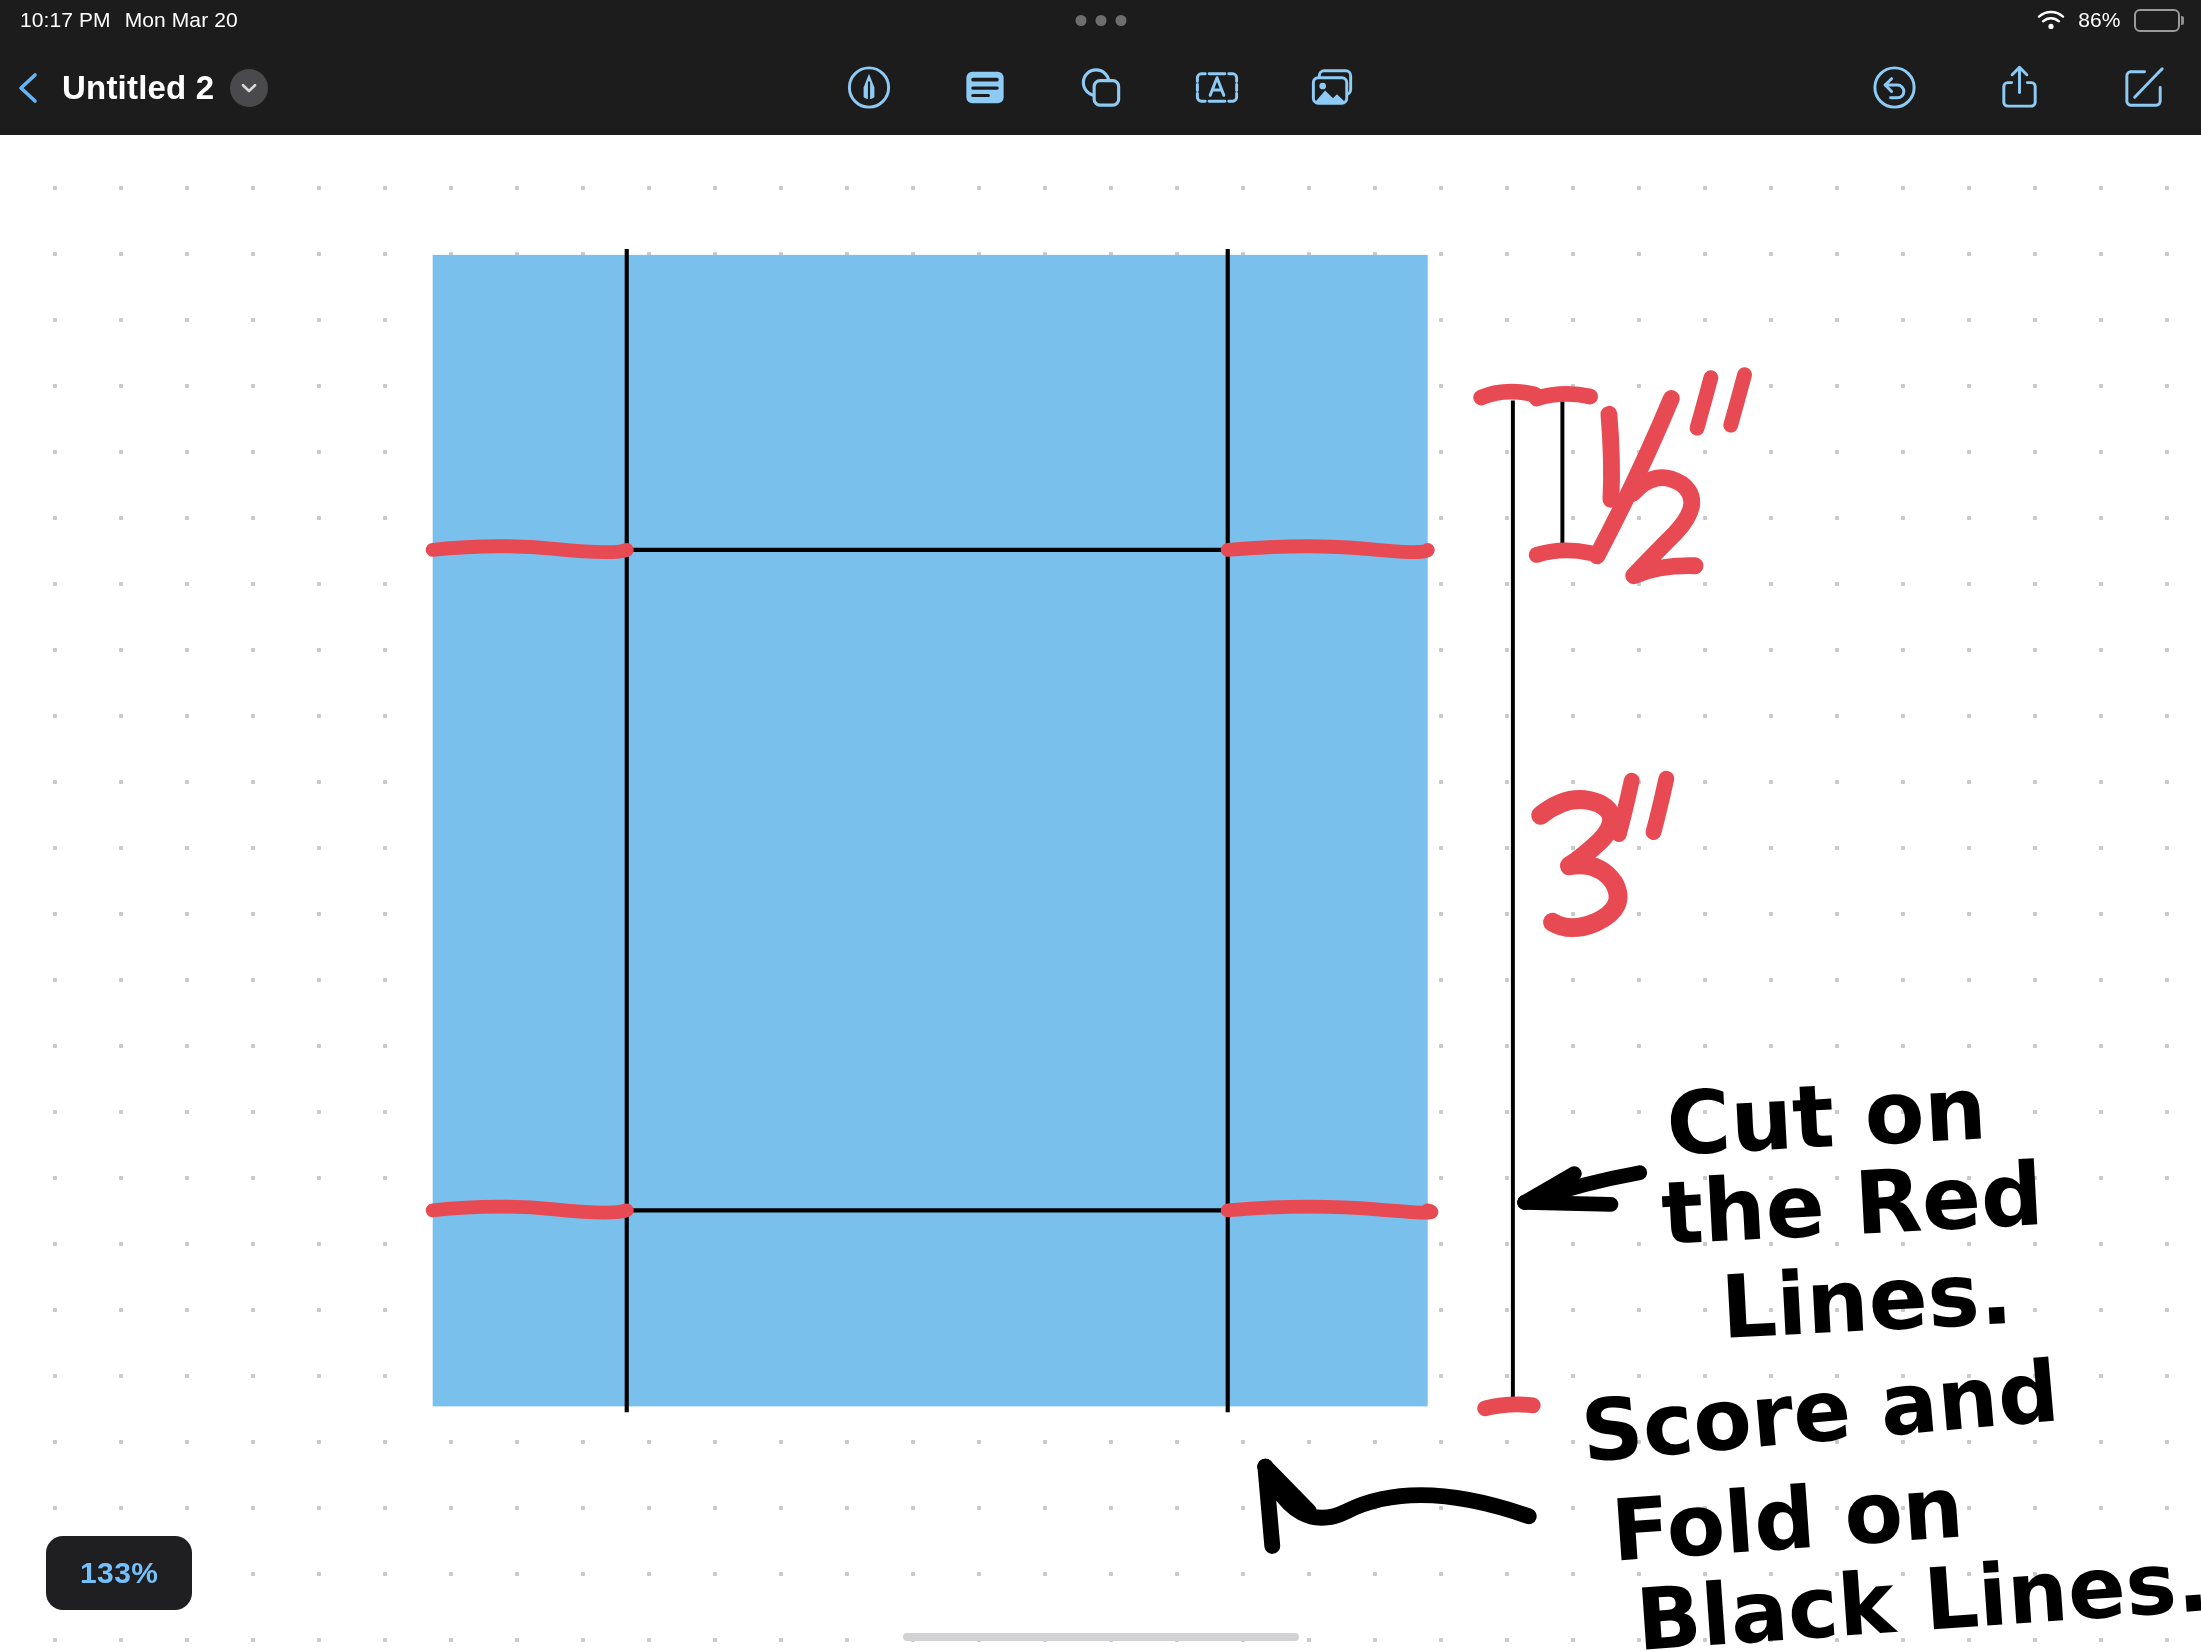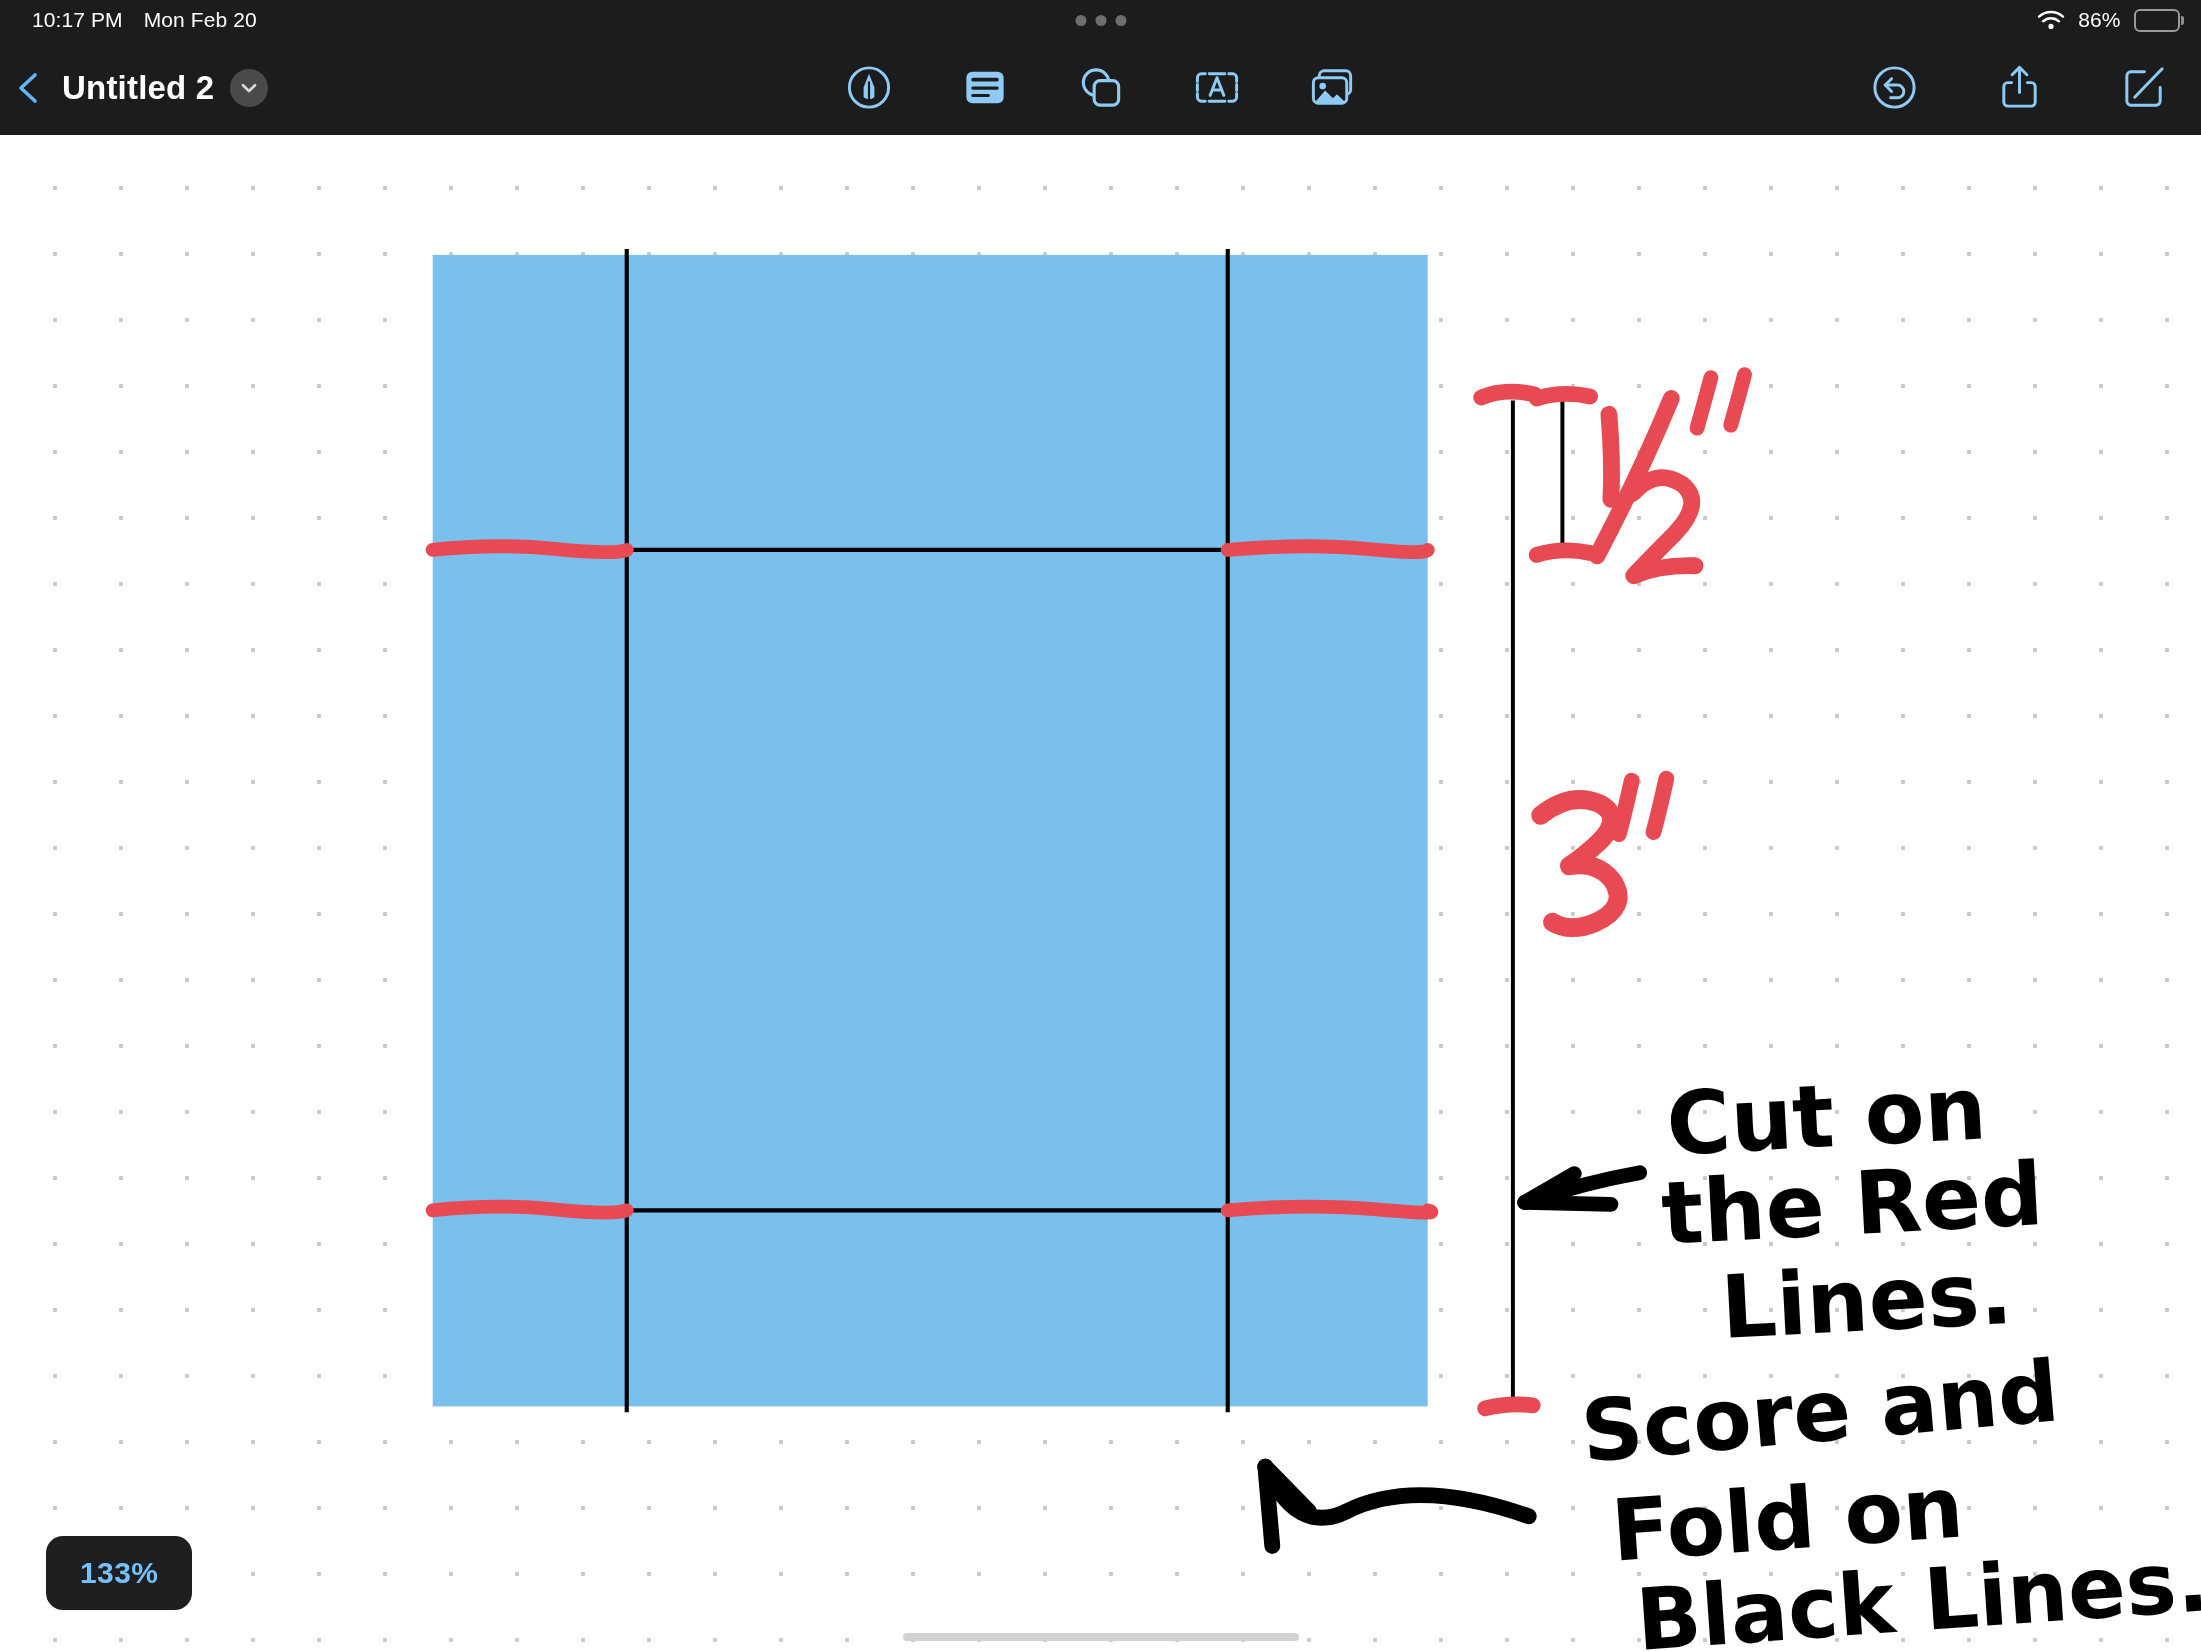--- a/index.html
+++ b/index.html
@@ -10,21 +10,21 @@
     overflow:hidden;
   }
 
   
   .statusbar{
     position:absolute; top:0; left:0; width:2202px; height:40px;
     background:#1c1c1c; color:#ffffff;
     display:flex; align-items:center;
     font-size:21px; letter-spacing:0.1px;
   }
-  .sb-left{ display:flex; align-items:center; gap:21px; padding-left:32px; }
+  .sb-left{ display:flex; align-items:center; gap:14px; padding-left:20px; }
   .sb-center{ position:absolute; left:50%; transform:translateX(-50%);
               display:flex; gap:9px; align-items:center; }
   .sb-dot{ width:11px; height:11px; border-radius:50%; background:#6e6e6e; }
   .sb-right{ position:absolute; right:18px; display:flex; align-items:center; gap:13px; }
   .wifi{ width:28px; height:20px; }
   .batt-wrap{ display:flex; align-items:center; }
   .batt{
     width:46px; height:23px; border:2.2px solid #9a9a9a; border-radius:6px;
     padding:2.2px; position:relative;
   }
@@ -78,21 +78,21 @@
     position:absolute; left:50%; transform:translateX(-50%); bottom:11px;
     width:396px; height:8px; border-radius:5px; background:#d2d2d4;
   }
 </style>
 </head>
 <body>
 
 <div class="statusbar">
   <div class="sb-left">
     <span>10:17 PM</span>
-    <span>Mon Feb 20</span>
+    <span>Mon Mar 20</span>
   </div>
 
   <div class="sb-center">
     <span class="sb-dot"></span>
     <span class="sb-dot"></span>
     <span class="sb-dot"></span>
   </div>
 
   <div class="sb-right">
     <span class="wifi">

